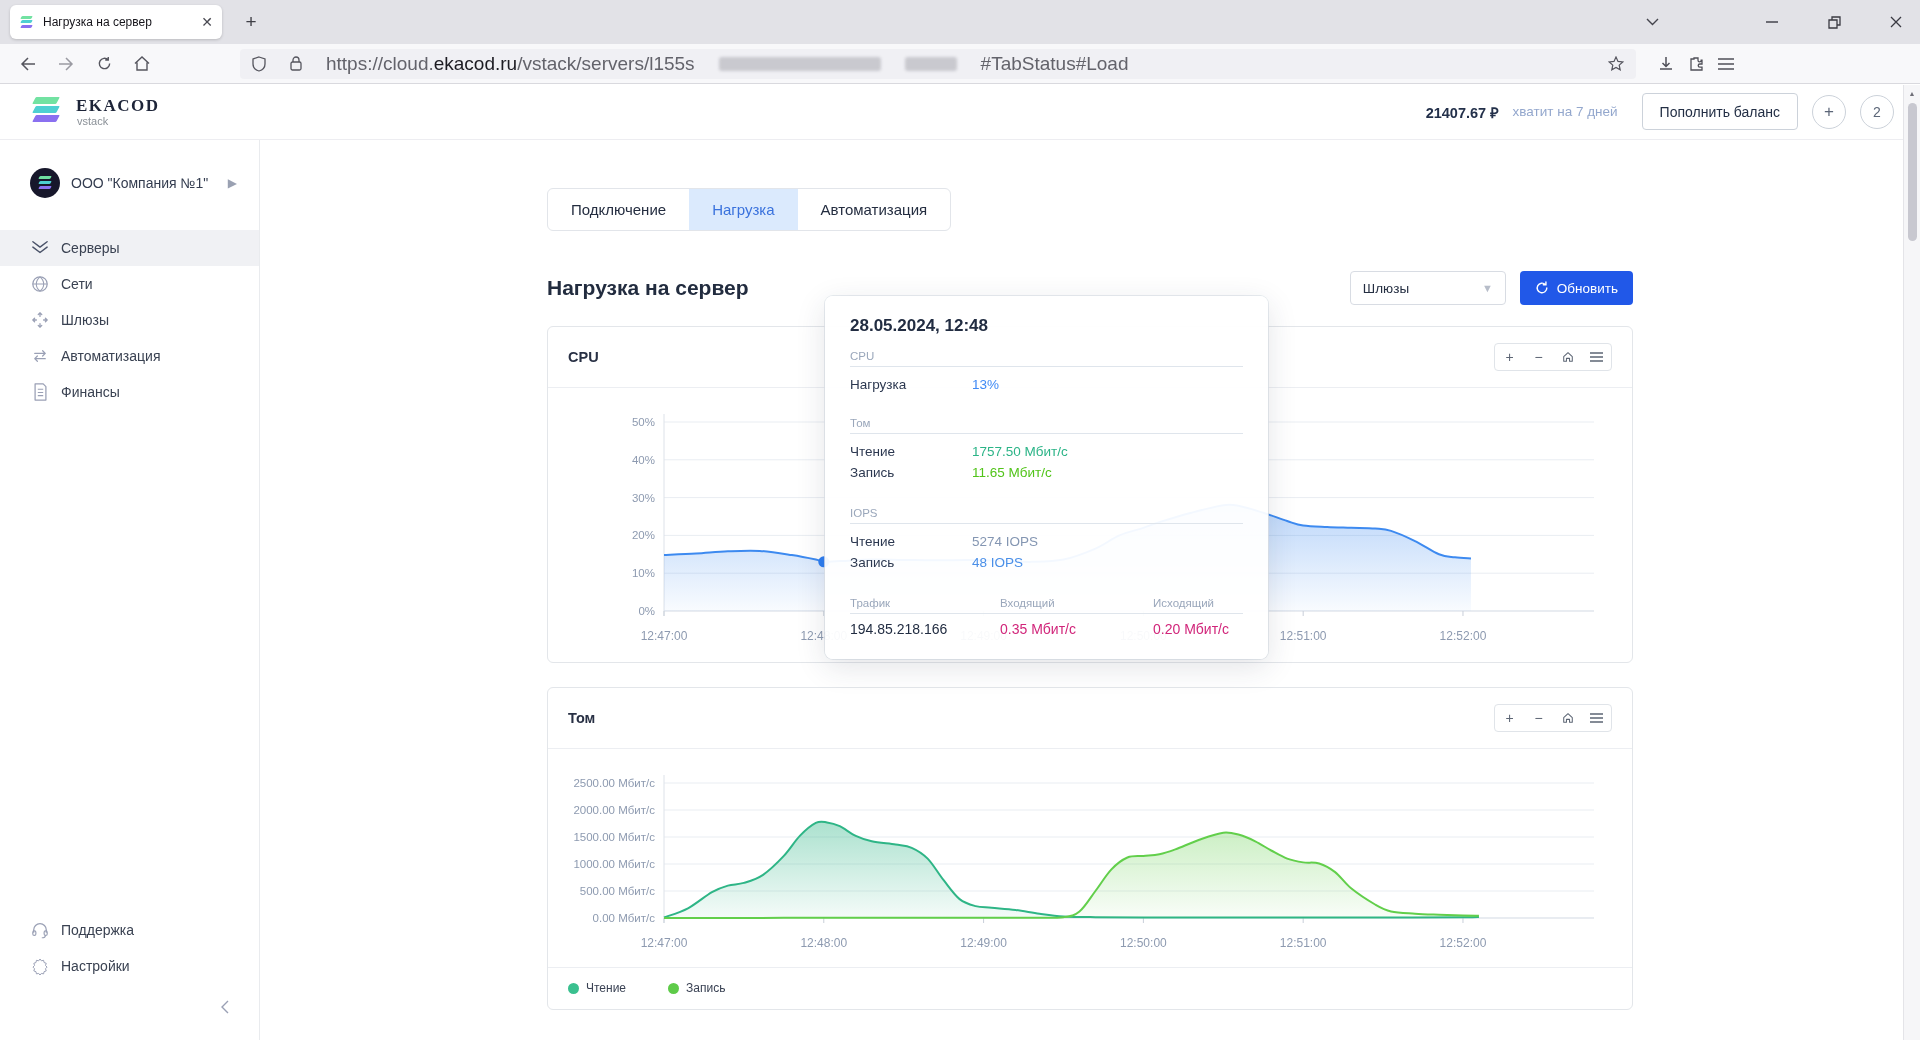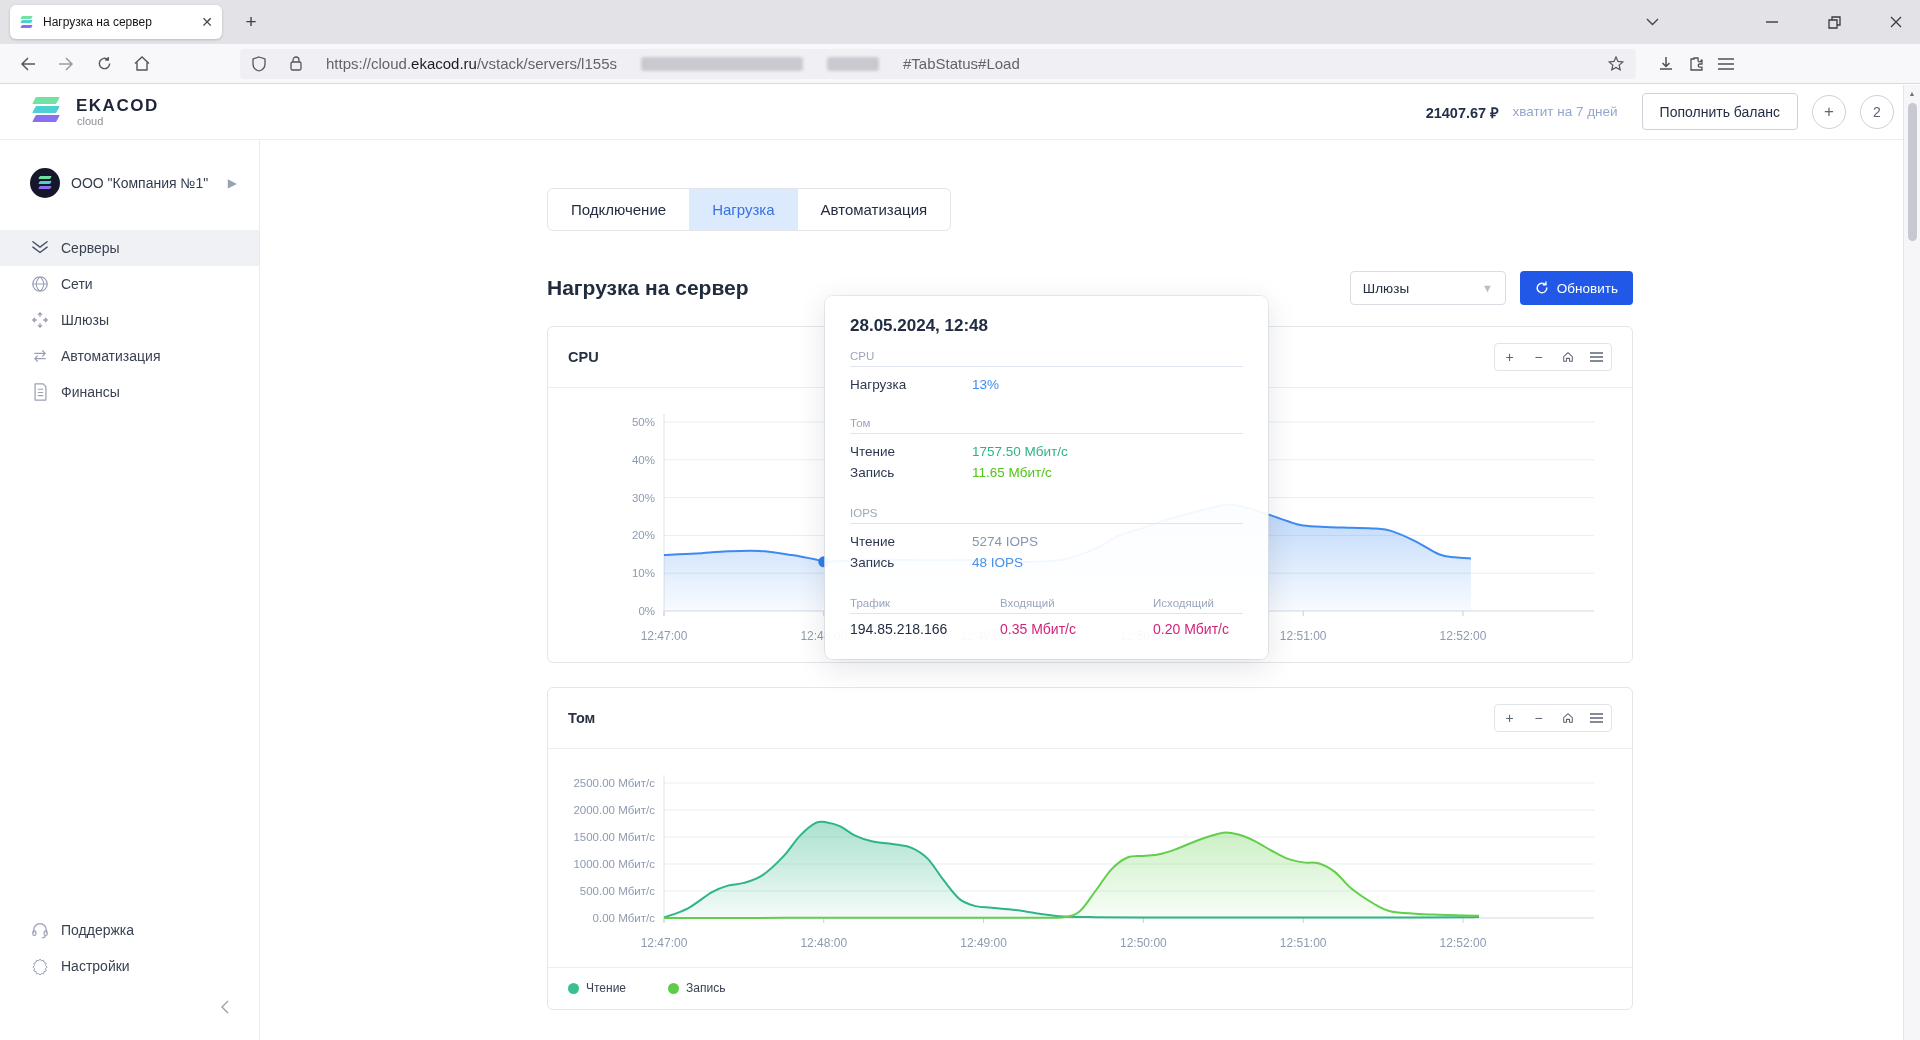--- a/index.html
+++ b/index.html
@@ -16,41 +16,41 @@
   .newtab { margin-left:14px; font-size:19px; color:#3f3f46; width:30px; height:30px;
     display:grid; place-items:center; border-radius:5px; }
   .win-ctrls { position:absolute; right:8px; top:0; height:44px; display:flex; align-items:center; gap:30px; color:#45454d; }
   .win-ctrls .wc { width:32px; height:32px; display:grid; place-items:center; }
   .win-ctrls .gap { width:28px; }
 
   .urlrow { height:40px; background:#f8f8fa; border-bottom:1px solid #d9d9de;
     display:flex; align-items:center; padding:0 12px; gap:6px; }
   .navbtn { width:32px; height:30px; display:grid; place-items:center; color:#55555e; }
   .urlfield { width:1396px; height:30px; margin-left:76px; background:#f0f0f4; border-radius:4px;
-    display:flex; align-items:center; padding:0 12px; gap:24px; font-size:15px; color:#63636b; }
+    display:flex; align-items:center; padding:0 12px; gap:24px; font-size:19px; color:#63636b; }
   .urlfield .domain { color:#1c1b22; }
   .redact { display:inline-block; height:14px; background:#c9c9cf; border-radius:3px; filter:blur(1.6px); }
   .urlfield .star { margin-left:auto; color:#55555e; }
   .urlicons { display:flex; align-items:center; gap:14px; margin-left:16px; color:#4f4f58; }
 
   .pagescroll { position:absolute; right:0; top:85px; bottom:0; width:17px; background:#f6f6f8;
     border-left:1px solid #e4e4e8; z-index:50; display:flex; flex-direction:column; align-items:center; }
   .pagescroll .arr { font-size:7px; color:#6f6f78; margin-top:5px; }
   .pagescroll .thumb { width:9px; height:138px; background:#c8c8d0; border-radius:5px; margin-top:6px; }
 
   
   .app-header { height:56px; border-bottom:1px solid #ededf1; display:flex; align-items:center; padding:0 26px 0 30px; }
   .logo { display:flex; align-items:center; gap:12px; }
   .logo-mark { width:34px; height:30px; position:relative; }
   .logo-mark i, .fav i { position:absolute; left:4px; width:24px; height:7px; transform:skewX(-28deg); border-radius:1px; }
   .logo-mark i:nth-child(1){ top:0;  background:#72e2a2; }
   .logo-mark i:nth-child(2){ top:9px; background:#4ed0d2; }
   .logo-mark i:nth-child(3){ top:18px; background:#8a70f0; }
   .logo-text { line-height:1; }
-  .logo-text .nm { font-size:17px; font-weight:700; letter-spacing:1.5px; color:#1d2438; }
+  .logo-text .nm { font-size:17px; font-weight:700; letter-spacing:1.5px; color:#1d2438;font-family:Liberation Serif, serif; }
   .logo-text .cl { font-size:11px; color:#8a9097; margin-top:2px; margin-left:1px; }
   .hdr-right { margin-left:auto; display:flex; align-items:center; gap:14px; }
   .balance { font-size:14.5px; font-weight:700; color:#23304a; }
   .balance-note { font-size:13.5px; color:#93a7cd; margin-right:10px; }
   .btn-outline { height:37px; padding:0 17px; border:1px solid #ccd2da; border-radius:4px; background:#fff;
     font-size:14px; color:#232f45; display:flex; align-items:center; }
   .circle-btn { width:34px; height:34px; border:1px solid #ccd2da; border-radius:50%;
     display:grid; place-items:center; font-size:17px; color:#5c6678; background:#fff; }
   .circle-btn.count { font-size:14px; }
 
@@ -232,21 +232,21 @@
 
 <div class="app-header">
   <div class="logo">
     <span class="logo-mark">
         <i></i>
         <i></i>
         <i></i>
       </span>
     <span class="logo-text">
       <div class="nm">EKACOD</div>
-      <div class="cl">cloud</div>
+      <div class="cl">vstack</div>
     </span>
   </div>
   <div class="hdr-right">
     <span class="balance">21407.67 ₽</span>
     <span class="balance-note">хватит на 7 дней</span>
     <button class="btn-outline">Пополнить баланс</button>
     <span class="circle-btn">+</span>
     <span class="circle-btn count">2</span>
   </div>
 </div>

